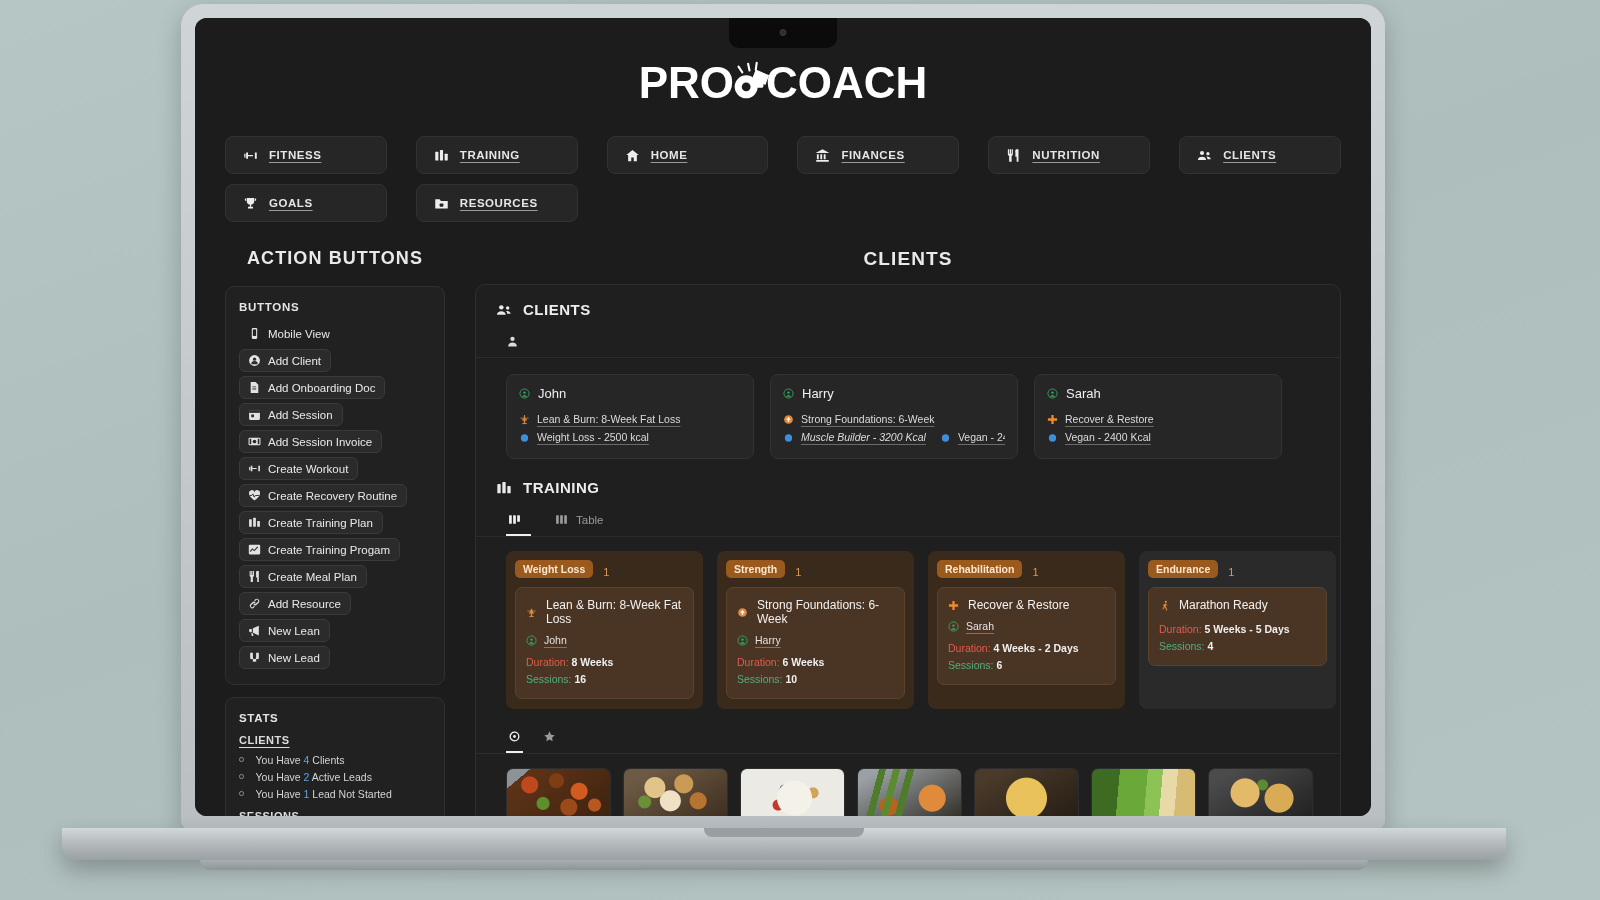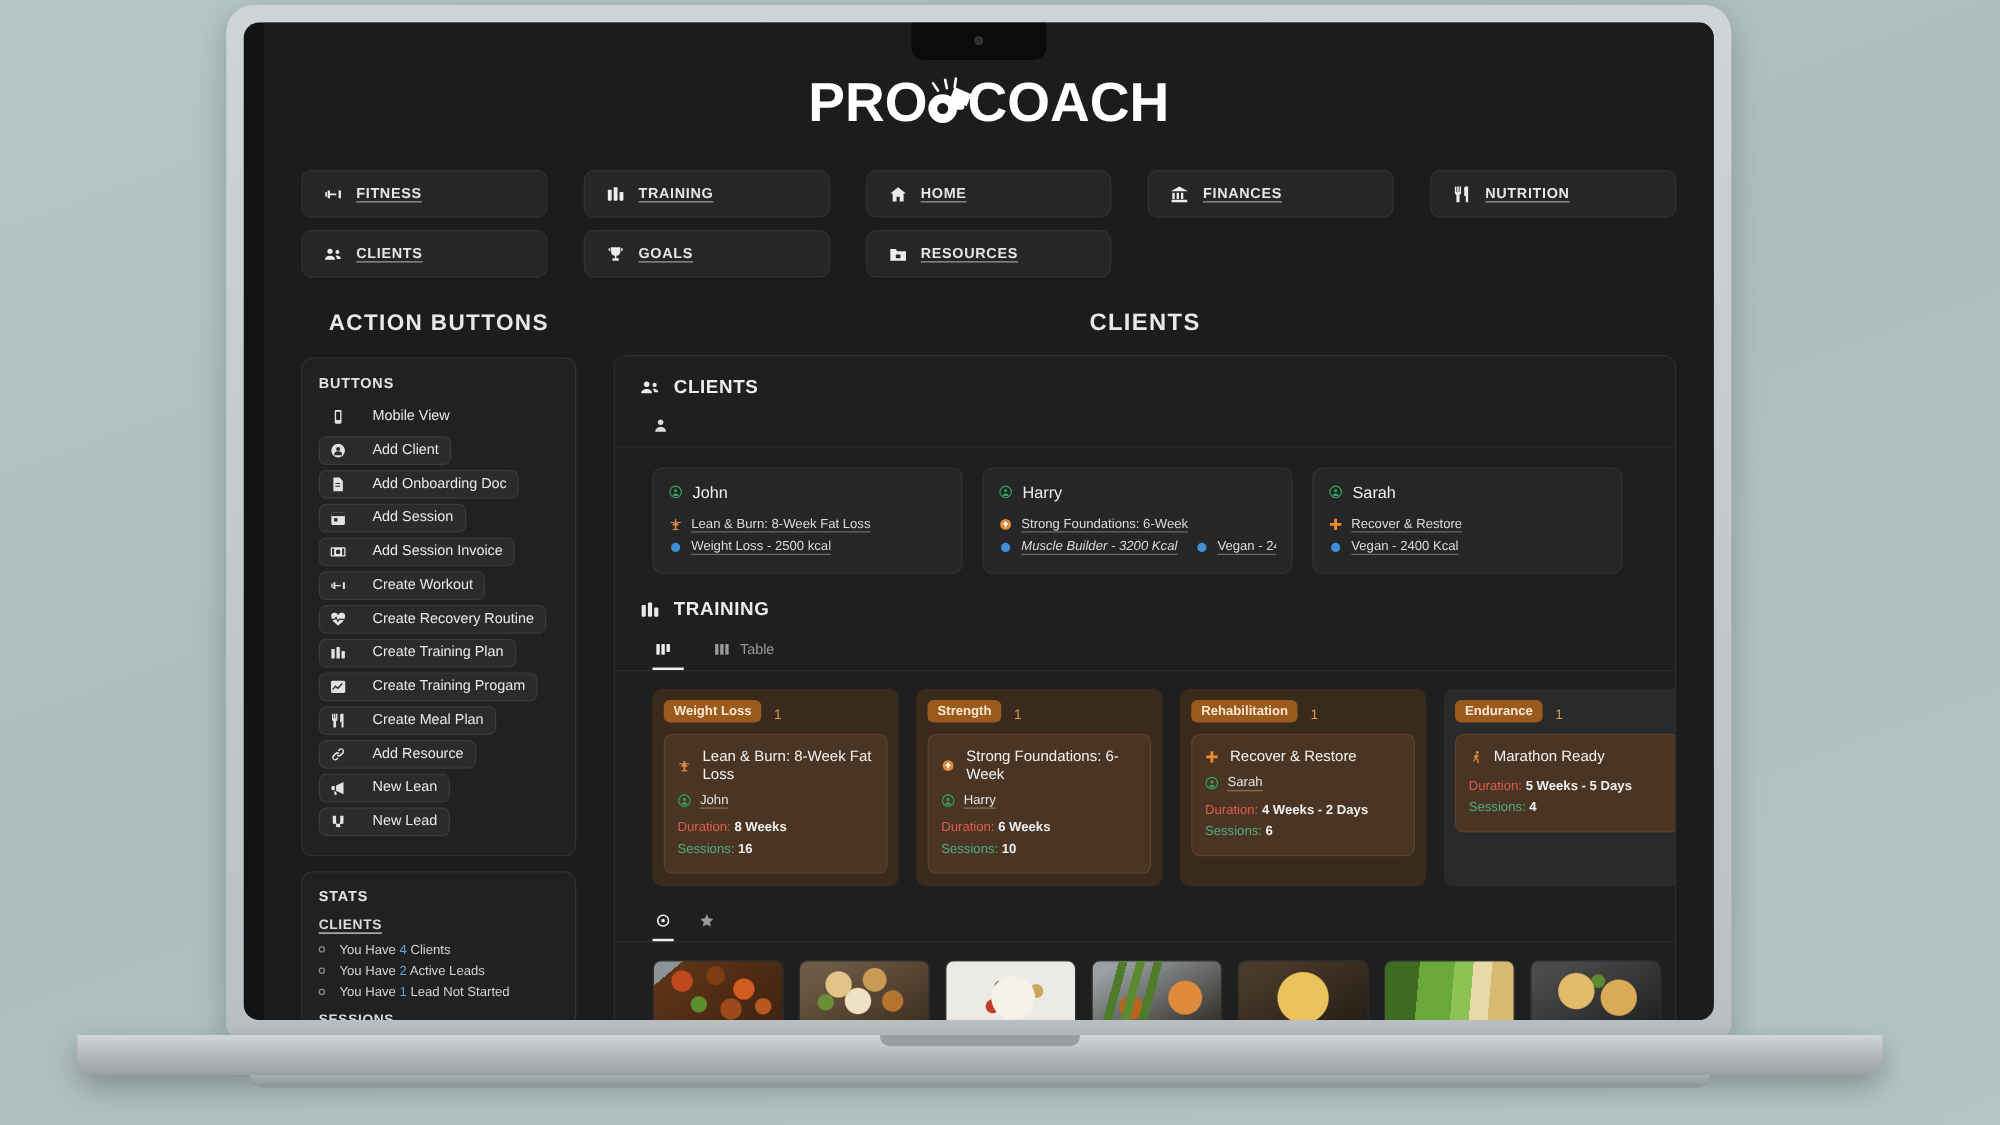--- a/index.html
+++ b/index.html
@@ -58,42 +58,41 @@
     background: linear-gradient(180deg,#a7aeb1,#8e9598);
     border-radius: 0 0 10px 10px;
     filter: blur(.3px);
   }
 
   
   .app {
     position: absolute; inset: 0;
     background: #1c1c1c;
     overflow: hidden;
-    margin-left: 16px;
   }
   .app-scroll { padding: 0 0 0 0; }
 
   
   .logo-wrap {
     display: flex; align-items: center; justify-content: center;
     gap: 6px; padding-top: 42px; padding-bottom: 30px;
   }
   .logo-text {
     font-size: 44px; font-weight: 700; color: #fff;
     letter-spacing: 1px; line-height: 1;
     display: flex; align-items: center;
   }
   .logo-pro { letter-spacing: 0px; }
   .logo-whistle { position: relative; width: 46px; height: 46px; display:inline-block; margin: 0 -7px; }
   .logo-coach { letter-spacing: 0px; }
 
   
   .nav-grid {
     display: grid;
-    grid-template-columns: repeat(5, 1fr);
+    grid-template-columns: repeat(6, 1fr);
     gap: 10px 29px;
     padding: 0 30px;
   }
   .nav-item {
     background: #262626;
     border: 1px solid #323232;
     border-radius: 8px;
     height: 38px;
     display: flex; align-items: center;
     gap: 11px; padding: 0 17px;
@@ -126,21 +125,21 @@
     border-radius: 9px;
   }
   .panel-pad { padding: 14px 13px 15px 13px; }
   .panel-heading {
     font-size: 11.5px; font-weight: 700; color: #e4e4e4;
     letter-spacing: .7px; margin-bottom: 9px;
   }
 
   .btn-list { display: flex; flex-direction: column; align-items: flex-start; gap: 4px; }
   .abtn {
-    display: inline-flex; align-items: flex-start; gap: 21px;
+    display: inline-flex; align-items: center; gap: 7px;
     border-radius: 6px; padding: 4px 9px 4px 8px;
     font-size: 11.5px; color: #e9e9e9; cursor: pointer;
     background: transparent; border: 1px solid transparent;
   }
   .abtn.boxed { background: #2b2b2b; border-color: #3a3a3a; }
   .abtn .ico { width: 13px; height: 13px; flex: none; display:flex; }
   .abtn .ico svg { width: 100%; height: 100%; fill: #e2e2e2; }
 
   .stats-panel { margin-top: 12px; }
   .stats-head {

